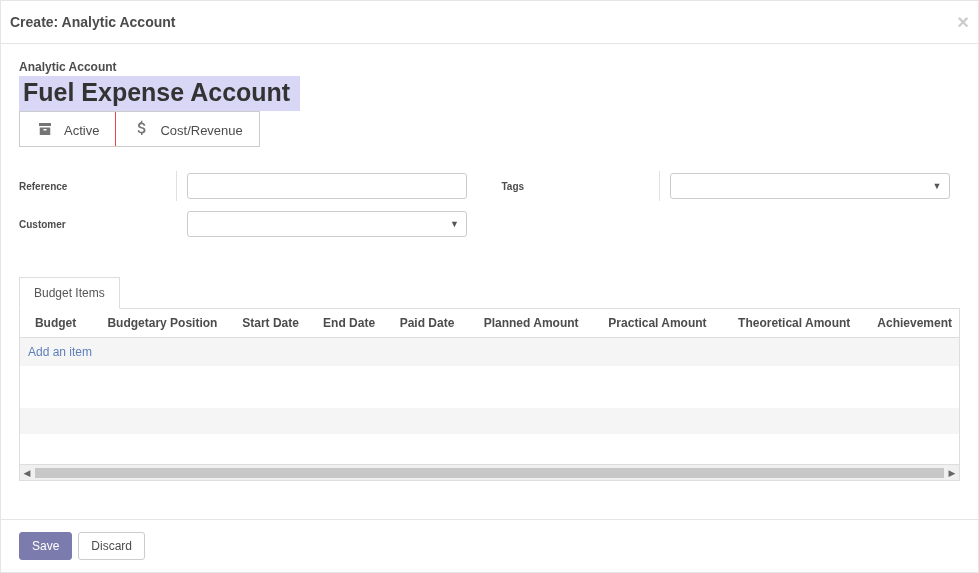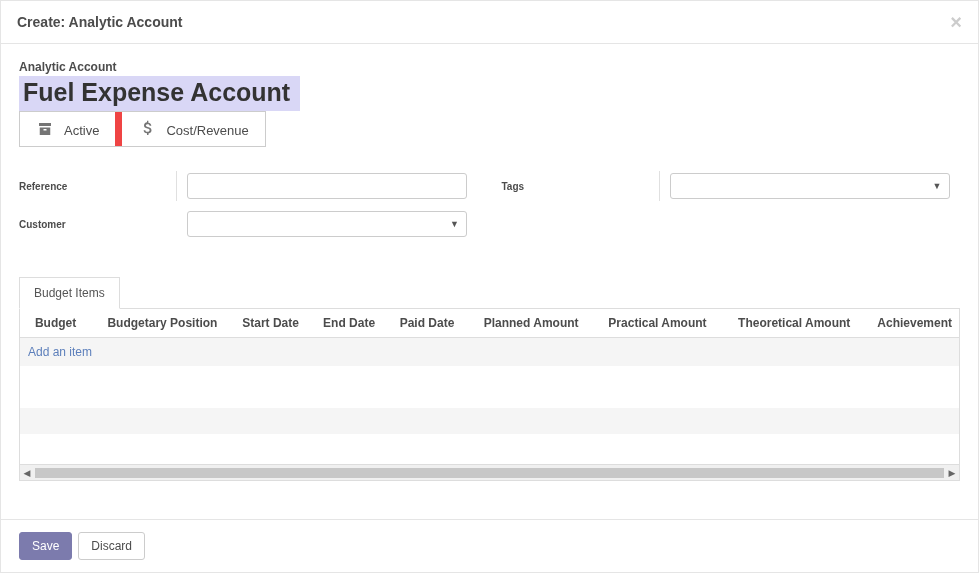--- a/index.html
+++ b/index.html
@@ -1,27 +1,27 @@
 <!DOCTYPE html>
 <html><head>
 <meta charset="utf-8">
 <style>
   * { box-sizing: border-box; margin: 0; padding: 0; }
   body { font-family: "Helvetica Neue", Arial, sans-serif; font-size: 13px; color: #4c4c4c; background: #fff; }
   .modal { width: 979px; height: 573px; border: 1px solid #e5e5e5; position: relative; display: flex; flex-direction: column; }
-  .modal-header { padding: 11px 16px; border-bottom: 1px solid #e5e5e5; display: flex; justify-content: space-between; align-items: center; }
+  .modal-header { padding: 11px 9px; border-bottom: 1px solid #e5e5e5; display: flex; justify-content: space-between; align-items: center; }
   .modal-title { font-size: 14px; font-weight: bold; color: #4c4c4c; }
   .close-x { color: #ccc; font-size: 20px; font-weight: bold; cursor: pointer; line-height: 1; }
   .modal-body { flex: 1; padding: 16px 18px 8px 18px; overflow: auto; }
   .top-row { display: flex; justify-content: space-between; align-items: flex-start; flex-direction: column; }
   .acct-label { font-size: 12px; font-weight: bold; color: #4c4c4c; margin-bottom: 2px; }
   .acct-value { font-size: 25px; font-weight: 600; background: #d9d7f6; padding: 2px 10px 4px 4px; display: inline-block; color: #333; }
   .stat-buttons { display: flex; border: 1px solid #ccc; }
   .stat-btn { display: flex; align-items: flex-end; gap: 10px; padding: 8px 16px; background: #fff; cursor: pointer; font-size: 13px; color: #4c4c4c; }
-  .stat-btn + .stat-btn { border-left: 7px solid #ef4444; }
+  .stat-btn + .stat-btn { border-left: 1px solid #ef4444; }
   .stat-icon { width: 18px; height: 18px; display: flex; align-items: center; justify-content: center; }
   .stat-icon svg { width: 18px; height: 18px; fill: #757575; }
   .form-grid { display: flex; gap: 24px; margin-top: 24px; }
   .form-col { flex: 1; }
   .form-row { display: flex; align-items: center; margin-bottom: 8px; min-height: 30px; }
   .form-label { width: 158px; font-size: 10px; font-weight: bold; color: #4c4c4c; border-right: 1px solid #e0e0e0; padding-right: 28px; align-self: stretch; display: flex; align-items: center; }
   .form-label.no-border { border-right: none; }
   .form-field { flex: 1; padding-left: 10px; }
   .txt-input, .select-input { width: 100%; max-width: 280px; height: 26px; border: 1px solid #ccc; border-radius: 3px; padding: 2px 6px; font-size: 12px; background: #fff; }
   .select-wrap { position: relative; max-width: 280px; }

